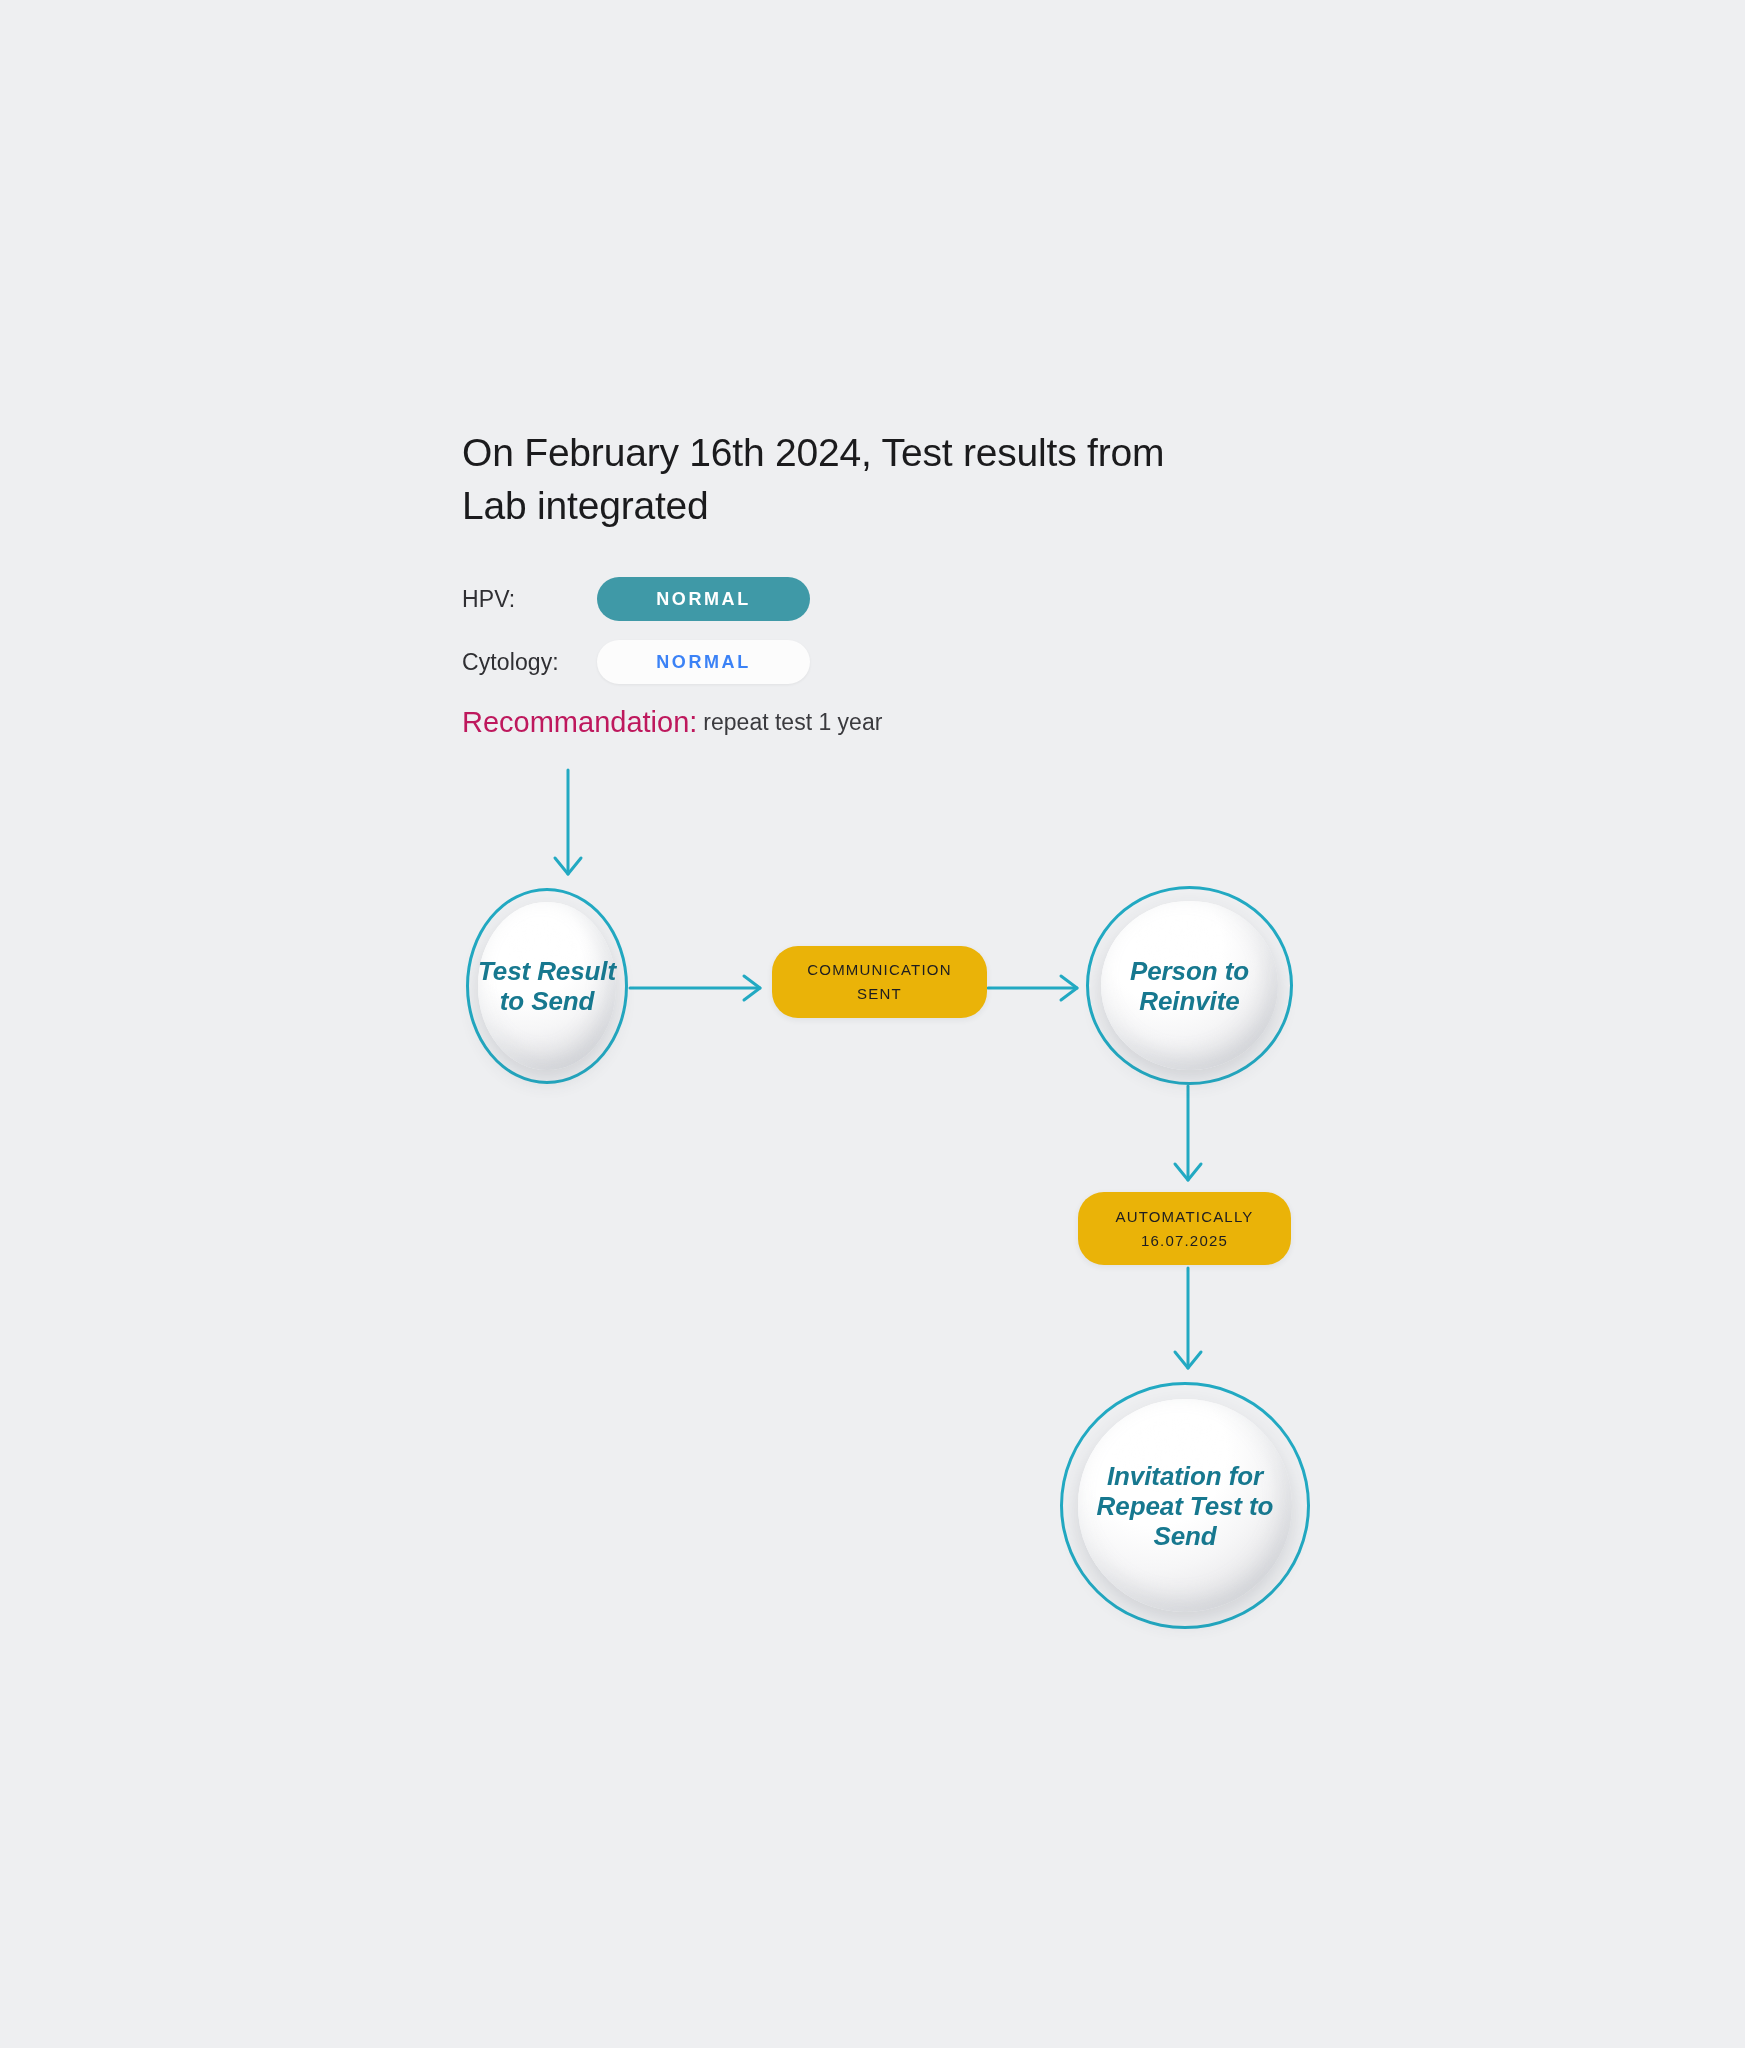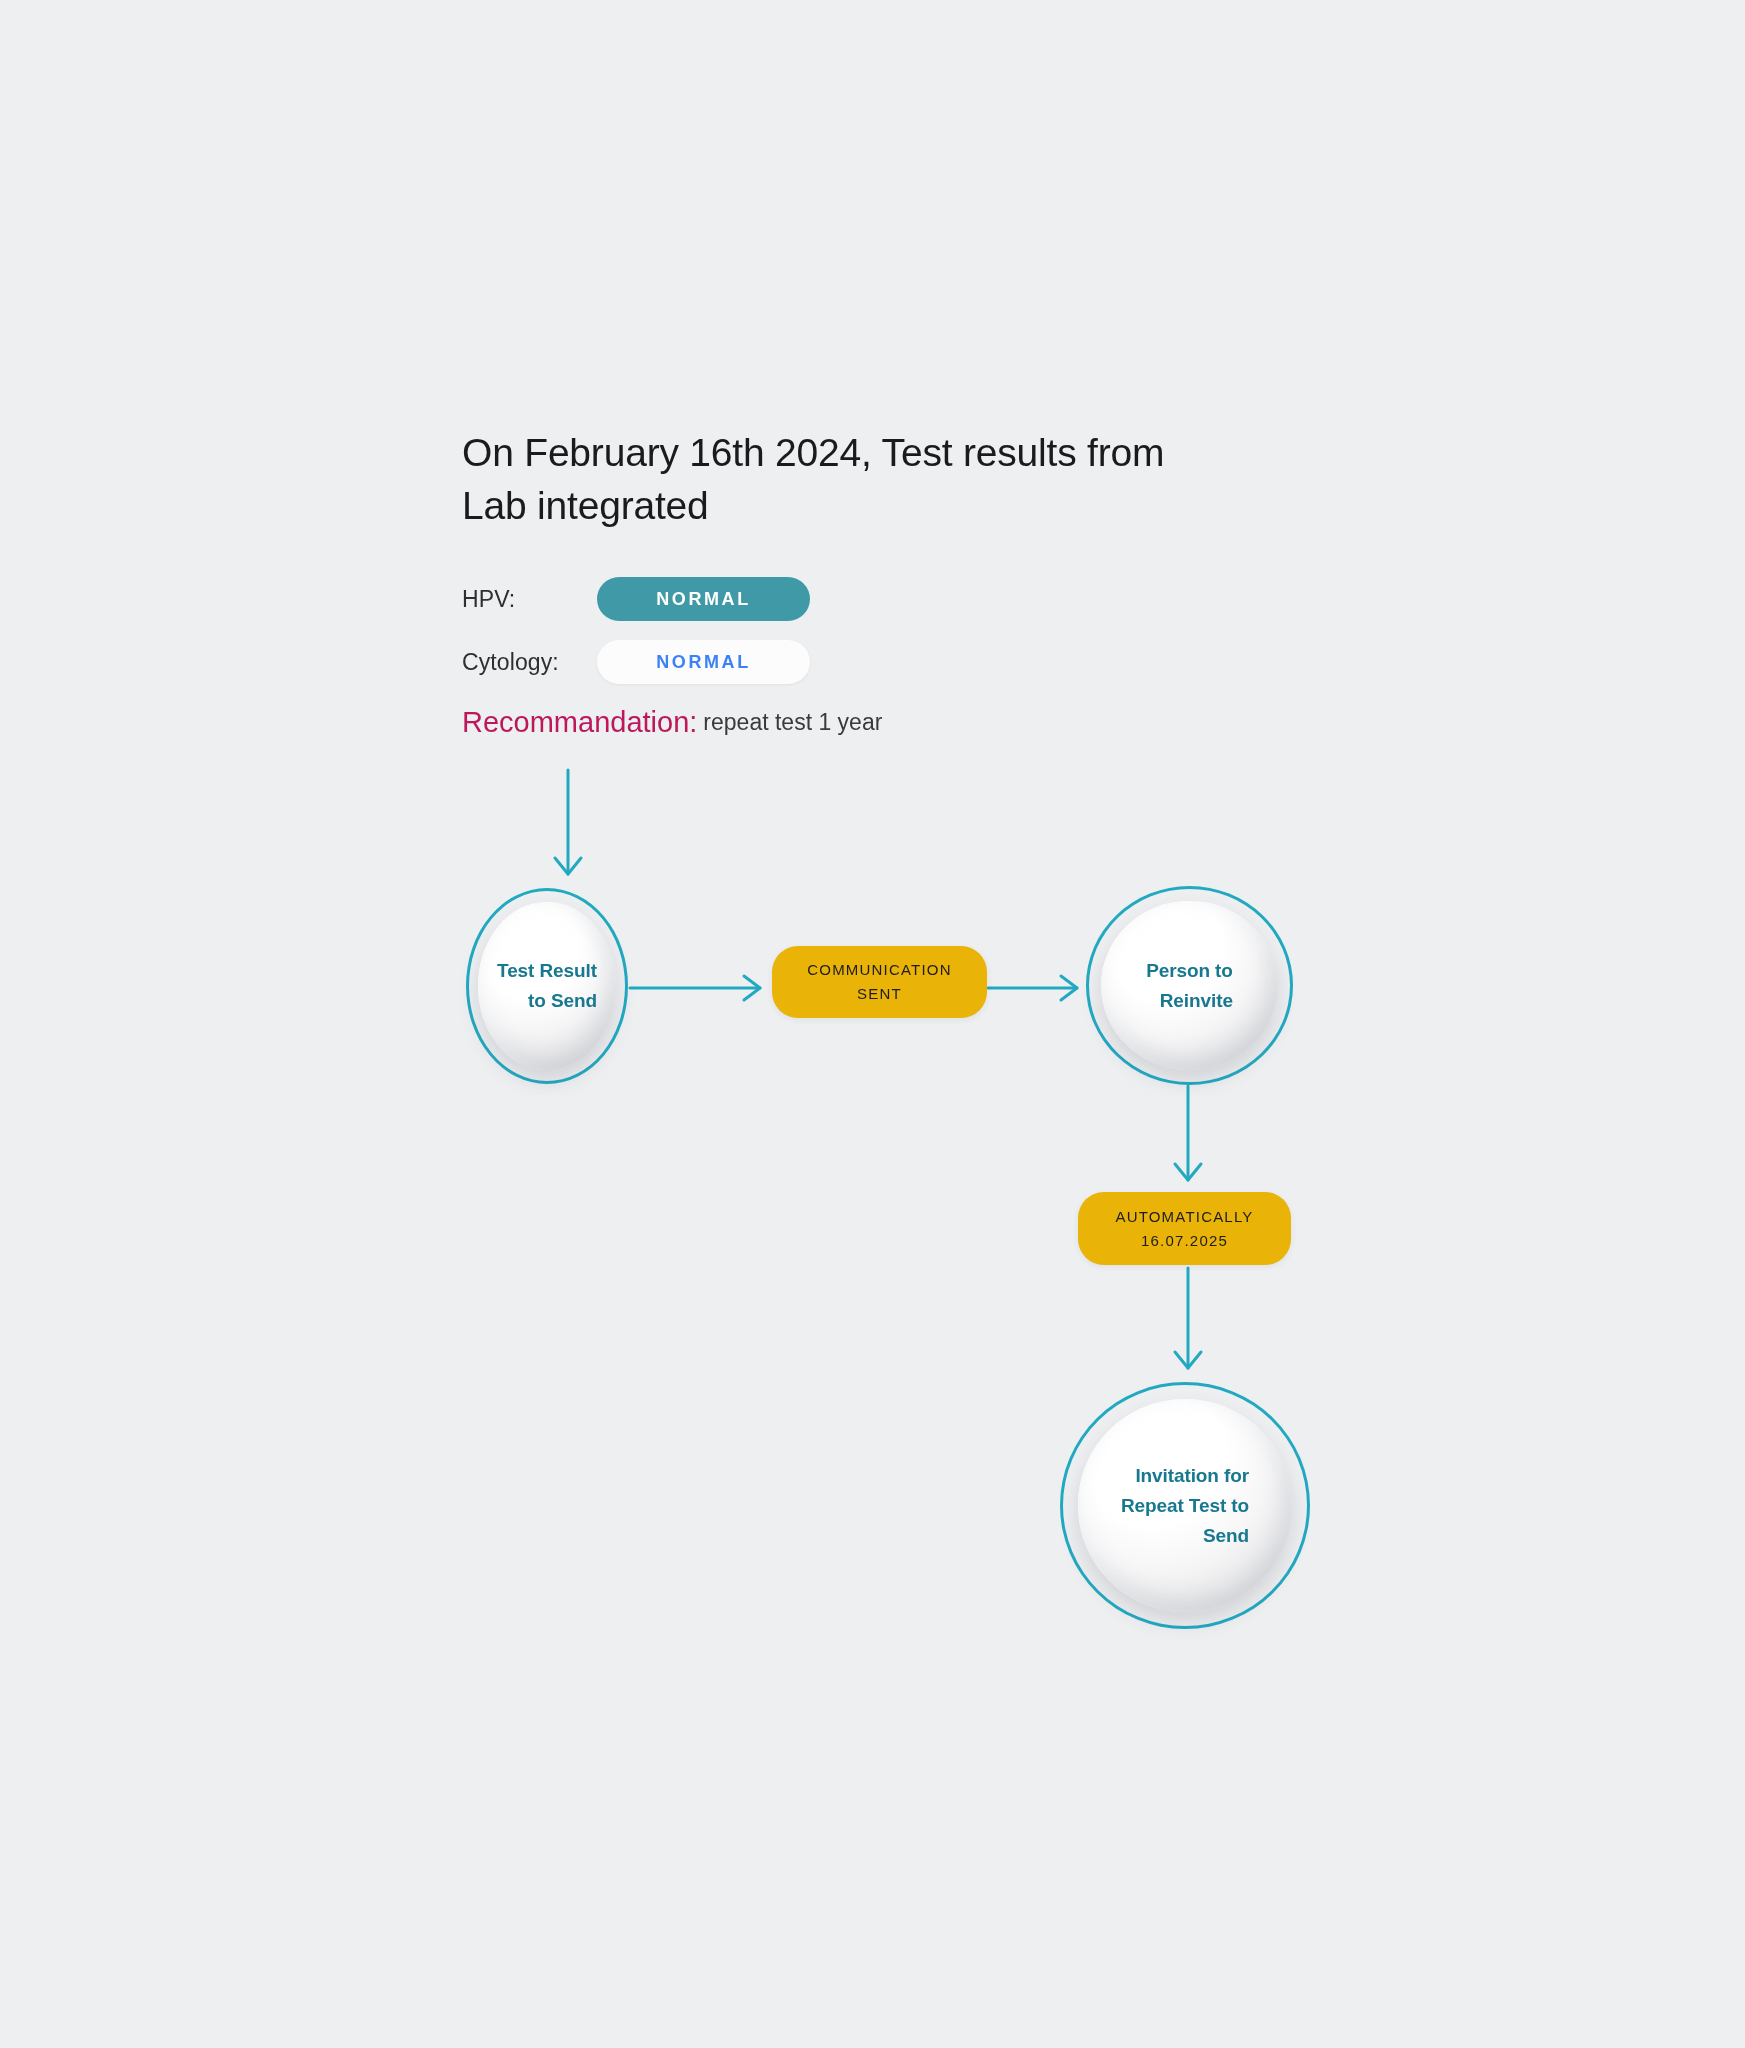--- a/index.html
+++ b/index.html
@@ -134,27 +134,28 @@
     top: 8%;
     width: 58%;
     height: 36%;
     border-radius: 50%;
     background: radial-gradient(ellipse at 45% 40%, rgba(255,255,255,0.98) 0%, rgba(255,255,255,0.55) 48%, rgba(255,255,255,0) 76%);
     filter: blur(2px);
   }
   .node-label {
     position: relative;
     z-index: 3;
-    text-align: right;
+    text-align: center;
     color: #17788f;
     font-weight: bold;
-    font-size: 19px;
+    font-size: 26px;
     line-height: 30px;
     white-space: pre-line;
     letter-spacing: -0.1px;
+    font-style: italic;
   }
 
   #node-test-result {
     left: 466px;
     top: 888px;
     width: 162px;
     height: 196px;
   }
   #node-person {
     left: 1086px;

